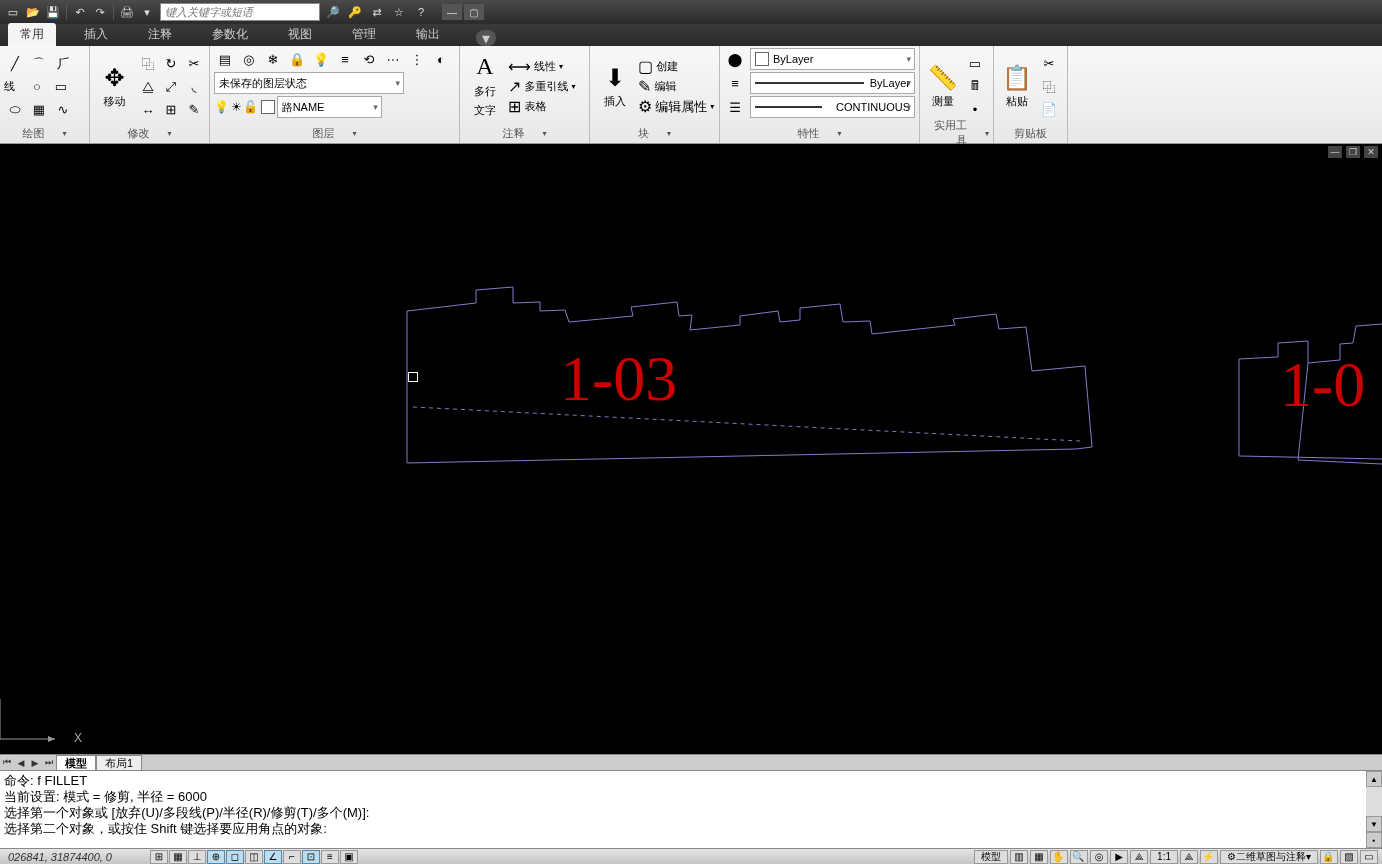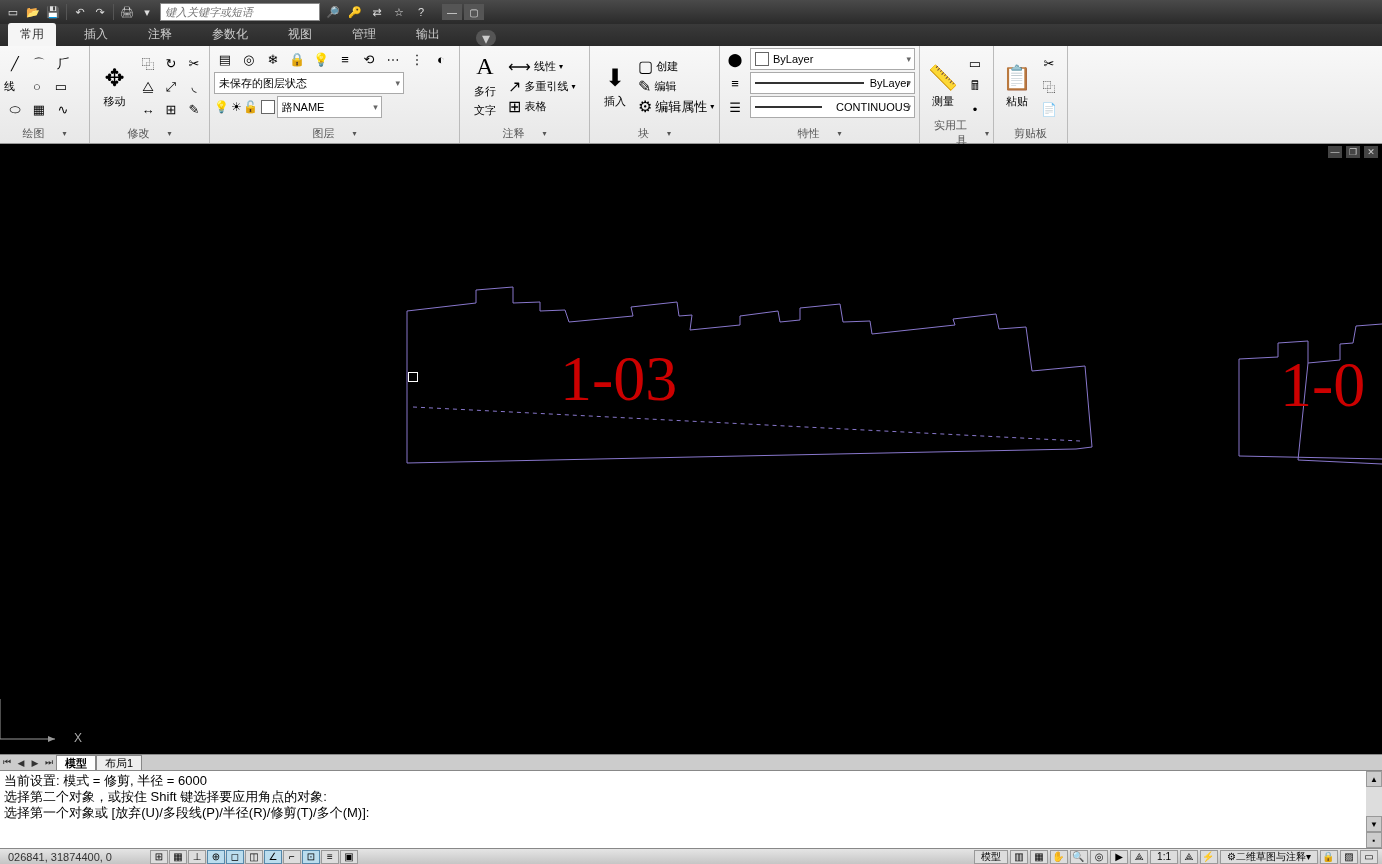--- a/index.html
+++ b/index.html
@@ -63,21 +63,21 @@
 .layout-tab.active { background: #fff; font-weight: bold; }
 
 
 .command-area { position: absolute; bottom: 16px; left: 0; right: 0; height: 78px; background: #fff; border-top: 1px solid #888; font-family: "SimSun", monospace; font-size: 13px; padding: 2px 4px; overflow: hidden; }
 .cmd-line { white-space: pre; line-height: 16px; }
 .cmd-scroll { position: absolute; right: 0; top: 0; bottom: 0; width: 16px; background: #ddd; }
 .cmd-scroll-btn { width: 16px; height: 16px; background: #ccc; border: 1px solid #999; font-size: 8px; display: flex; align-items: center; justify-content: center; }
 
 
 .status-bar { position: absolute; bottom: 0; left: 0; right: 0; height: 16px; background: linear-gradient(#e5e5e5, #c5c5c5); display: flex; align-items: center; font-size: 11px; border-top: 1px solid #888; }
-.coords { padding: 0 8px; color: #333; width: 150px; }
+.coords { padding: 0 8px; color: #333; width: 150px; font-style: italic; }
 .status-btns { display: flex; gap: 1px; }
 .status-btn { width: 18px; height: 14px; border: 1px solid #999; background: #ddd; display: flex; align-items: center; justify-content: center; cursor: pointer; font-size: 10px; }
 .status-btn.active { background: #bde; border-color: #58a; }
 .status-right { margin-left: auto; display: flex; align-items: center; gap: 2px; padding-right: 4px; }
 .status-text-btn { padding: 0 6px; height: 14px; border: 1px solid #999; background: #ddd; cursor: pointer; font-size: 10px; display: flex; align-items: center; }
 </style>
 </head>
 <body>
 
 <div class="title-bar">
@@ -355,23 +355,24 @@
     <div class="layout-nav-btn">⏮</div>
     <div class="layout-nav-btn">◀</div>
     <div class="layout-nav-btn">▶</div>
     <div class="layout-nav-btn">⏭</div>
   </div>
   <div class="layout-tab active">模型</div>
   <div class="layout-tab">布局1</div>
 </div>
 
 <div class="command-area">
+  <div class="cmd-line">命令: f FILLET</div>
   <div class="cmd-line">当前设置: 模式 = 修剪, 半径 = 6000</div>
+  <div class="cmd-line">选择第一个对象或 [放弃(U)/多段线(P)/半径(R)/修剪(T)/多个(M)]:</div>
   <div class="cmd-line">选择第二个对象，或按住 Shift 键选择要应用角点的对象:</div>
-  <div class="cmd-line">选择第一个对象或 [放弃(U)/多段线(P)/半径(R)/修剪(T)/多个(M)]:</div>
   <div class="cmd-scroll">
     <div class="cmd-scroll-btn">▲</div>
     <div class="cmd-scroll-btn" style="position:absolute;bottom:16px">▼</div>
     <div class="cmd-scroll-btn" style="position:absolute;bottom:0">▪</div>
   </div>
 </div>
 
 <div class="status-bar">
   <div class="coords">026841, 31874400, 0</div>
   <div class="status-btns">

